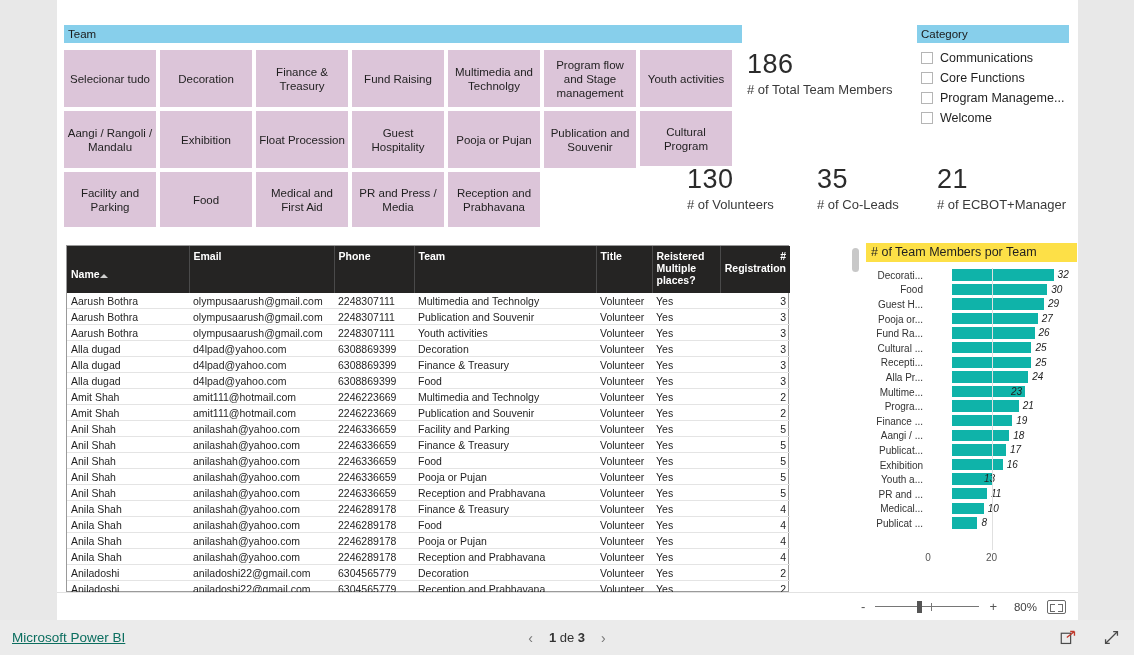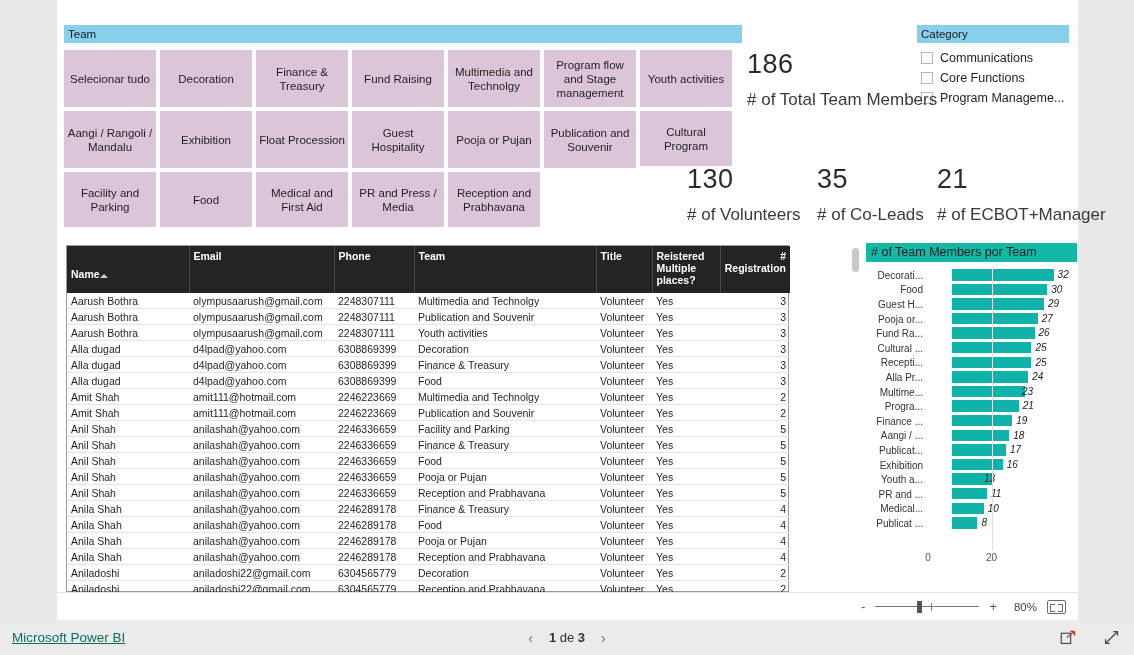--- a/index.html
+++ b/index.html
@@ -51,21 +51,21 @@
     width: 12px; height: 12px; border: 1px solid #b5b5b5;
     background: #fff; flex: none;
   }
 
   
   .kpi { position: absolute; }
   .kpi .val {
     font-size: 27px; color: #2b2b2b; line-height: 32px;
     font-weight: 400; letter-spacing: .5px;
   }
-  .kpi .lbl { font-size: 17px; color: #3a3a3a; line-height: 15px; margin-top: 12px; }
+  .kpi .lbl { font-size: 13px; color: #3a3a3a; line-height: 15px; margin-top: 2px; }
   #kpi-total  { left: 690px; top: 48px;  width: 240px; }
   #kpi-vol    { left: 630px; top: 163px; width: 170px; }
   #kpi-co     { left: 760px; top: 163px; width: 150px; }
   #kpi-ecbot  { left: 880px; top: 163px; width: 180px; }
 
   
   .tbl-wrap {
     position: absolute; left: 9px; top: 245px;
     width: 723px; height: 347px;
     border: 1px solid #9a9a9a; background: #fff;
@@ -104,21 +104,21 @@
   .col-num   { width: 70px; }
 
   
   .chart-panel { position: absolute; left: 795px; top: 240px; width: 225px; height: 348px; }
   .chart-scroll-thumb {
     position: absolute; left: 0; top: 8px; width: 7px; height: 24px;
     background: #c8c8c8; border-radius: 4px;
   }
   .chart-title {
     position: absolute; left: 14px; top: 3px; width: 211px;
-    background: #14b8a6; color: #1f1f1f;
+    background: #fde047; color: #1f1f1f;
     font-size: 12.5px; line-height: 19px; padding-left: 5px;
     white-space: nowrap; overflow: hidden;
   }
   .plot { position: absolute; left: 14px; top: 28px; width: 211px; height: 300px; }
   .brow { display: flex; align-items: center; height: 14.6px; gap: 24px; }
   .blabel {
     width: 62px; text-align: right; padding-right: 5px;
     font-size: 10px; color: #333; white-space: nowrap; overflow: hidden;
   }
   .btrack { position: relative; flex: 1; height: 100%; }
@@ -219,20 +219,24 @@
             <span>Communications</span>
           </div>
           <div class="cat-item">
             <span class="cbox"></span>
             <span>Core Functions</span>
           </div>
           <div class="cat-item">
             <span class="cbox"></span>
             <span>Program Manageme...</span>
           </div>
+          <div class="cat-item">
+            <span class="cbox"></span>
+            <span>Welcome</span>
+          </div>
         </div>
     </div>
 
     <div class="kpi" id="kpi-total">
       <div class="val">186</div>
       <div class="lbl"># of Total Team Members</div>
     </div>
     <div class="kpi" id="kpi-vol">
       <div class="val">130</div>
       <div class="lbl"># of Volunteers</div>
@@ -521,21 +525,21 @@
             <div class="blabel">Alla Pr...</div>
             <div class="btrack">
               <div class="bar" style="width: 76.2px; background: rgb(15, 179, 169);"></div>
               <span class="bval" style="left: 80.2px;">24</span>
             </div>
           </div>
           <div class="brow">
             <div class="blabel">Multime...</div>
             <div class="btrack">
               <div class="bar" style="width: 73.025px; background: rgb(15, 179, 169);"></div>
-              <span class="bval" style="left: 70px;">23</span>
+              <span class="bval" style="left: 59px;">23</span>
             </div>
           </div>
           <div class="brow">
             <div class="blabel">Progra...</div>
             <div class="btrack">
               <div class="bar" style="width: 66.675px; background: rgb(15, 179, 169);"></div>
               <span class="bval" style="left: 70.675px;">21</span>
             </div>
           </div>
           <div class="brow">

